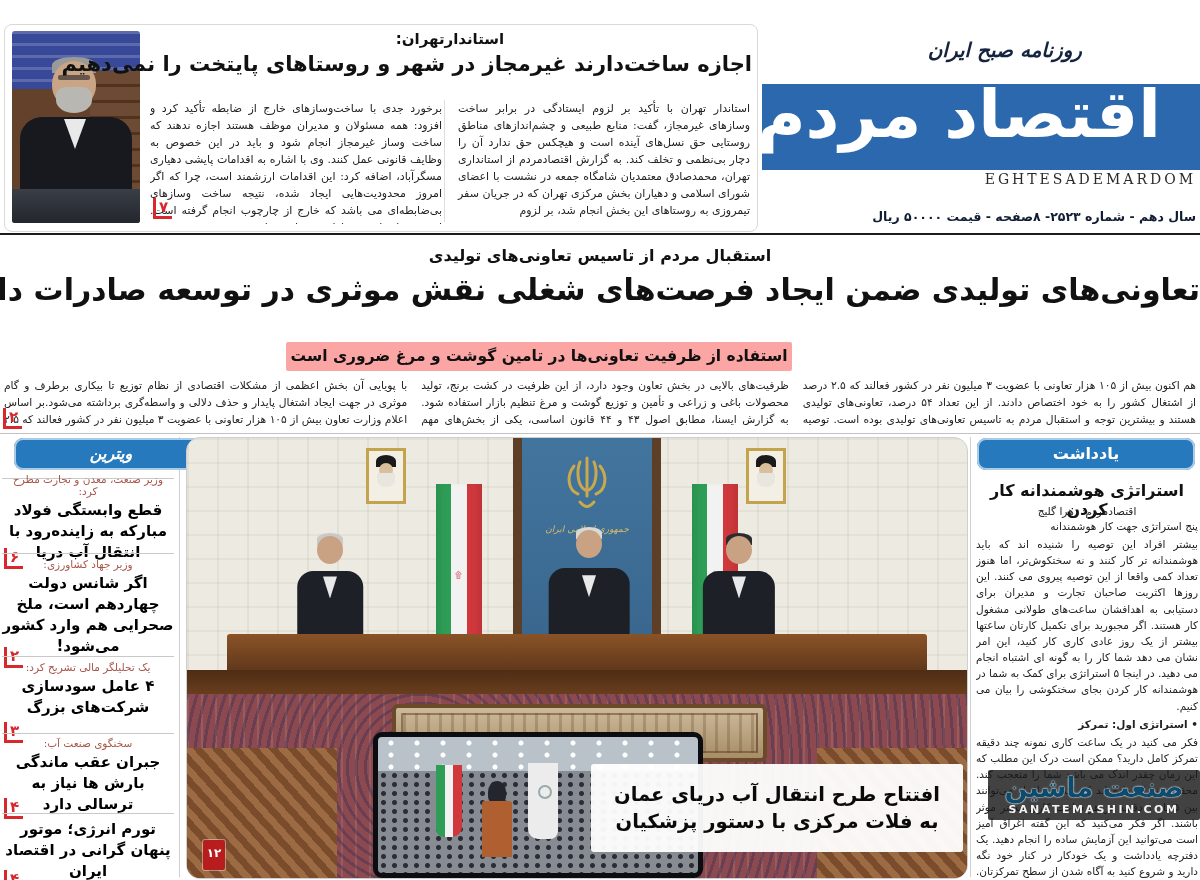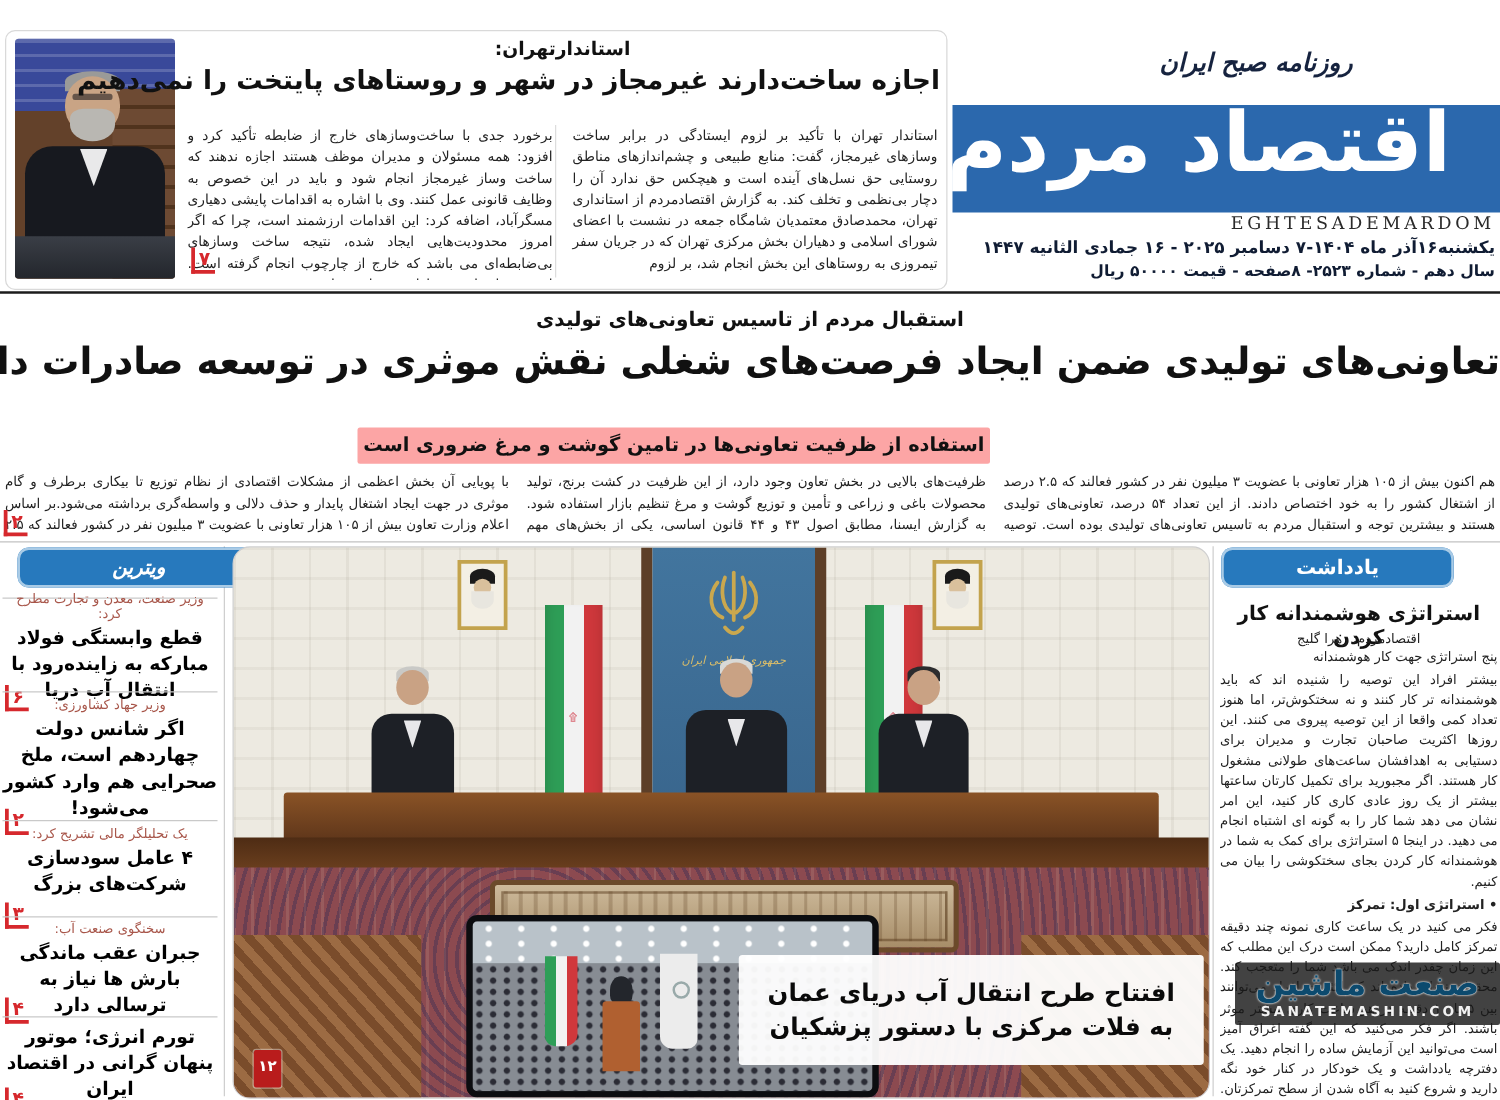--- a/index.html
+++ b/index.html
@@ -66,21 +66,21 @@
   #sidebar{left:2px;top:437px;width:174px;height:443px;}
   #sidebar .bluebox{position:absolute;left:12px;top:1px;width:194px;font-style:italic;}
   .sline{position:absolute;left:0;width:172px;height:1px;background:#c9c9c9;}
   .vitem{position:absolute;left:0;width:172px;}
   .vkicker{font-size:10.5px;color:#a8564a;text-align:center;margin:0 0 3px;}
   .vhead{font-size:15px;font-weight:bold;text-align:center;line-height:1.4;margin:0;color:#000;}
   .vmark{position:absolute;left:2px;}
 
   
   #note{left:976px;top:437px;width:222px;height:443px;}
-  #note .bluebox{position:absolute;left:1px;top:1px;width:186px;}
+  #note .bluebox{position:absolute;left:1px;top:1px;width:218px;}
   #note-title{position:absolute;left:0;top:44px;width:222px;font-size:16px;}
   #note-byline{position:absolute;left:0;top:68px;width:222px;font-size:10.5px;text-align:center;color:#222;}
   #note-lede{position:absolute;left:0;top:83px;width:222px;font-size:10.5px;text-align:right;color:#222;}
   #note-body{position:absolute;left:0;top:99px;width:222px;height:344px;overflow:hidden;
              font-size:10.5px;line-height:1.54;color:#222;}
   #note-body p{margin:0 0 2px;}
 
   
   #watermark{left:988px;top:770px;width:212px;height:50px;background:rgba(24,24,24,.82);
              display:flex;flex-direction:column;align-items:center;justify-content:center;border-radius:2px;}
@@ -143,21 +143,20 @@
 </style>
 </head>
 <body>
 
 <div id="page">
 
   <div class="abs" id="brand-band"></div>
   <div class="abs fa" id="brand-tagline">روزنامه صبح ایران</div>
   <div class="abs" id="brand-en">EGHTESADEMARDOM</div>
   <div class="abs fa" id="brand-fa">اقتصاد مردم</div>
-  <div class="abs fa" id="date-line">یکشنبه۱۶آذر ماه ۱۴۰۴-۷ دسامبر ۲۰۲۵ - ۱۶ جمادی الثانیه ۱۴۴۷</div>
   <div class="abs fa" id="issue-line">سال دهم - شماره ۲۵۲۳- ۸صفحه - قیمت ۵۰۰۰۰ ریال</div>
 
   <div class="abs" id="topstory"></div>
   <div class="abs" id="ts-photo">
     <div class="abs blinds"></div>
     <div class="abs wood"></div>
     <div class="abs ts-hair"></div>
     <div class="abs ts-head"></div>
     <div class="abs ts-glasses"></div>
     <div class="abs ts-beard"></div>

